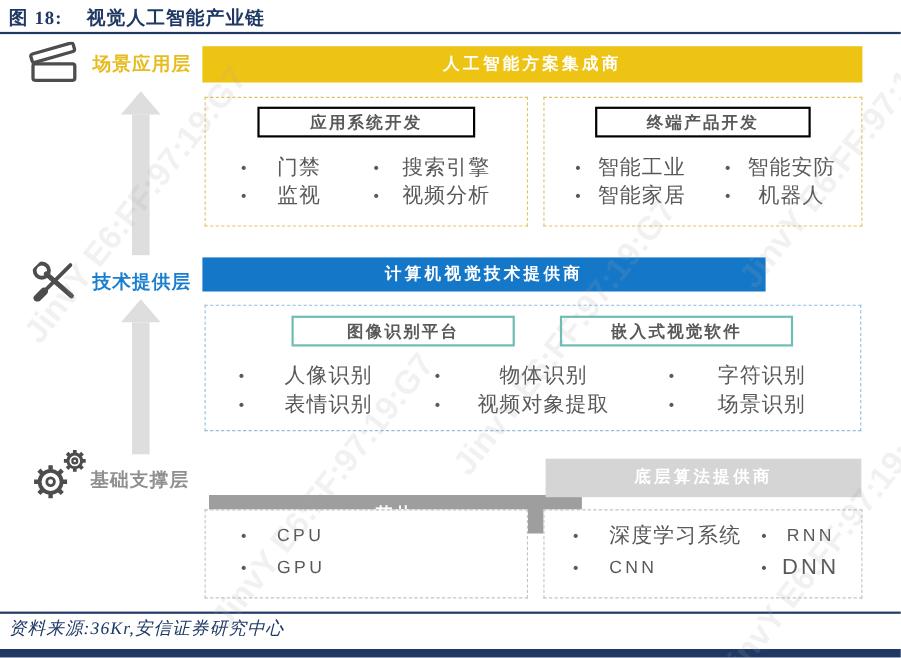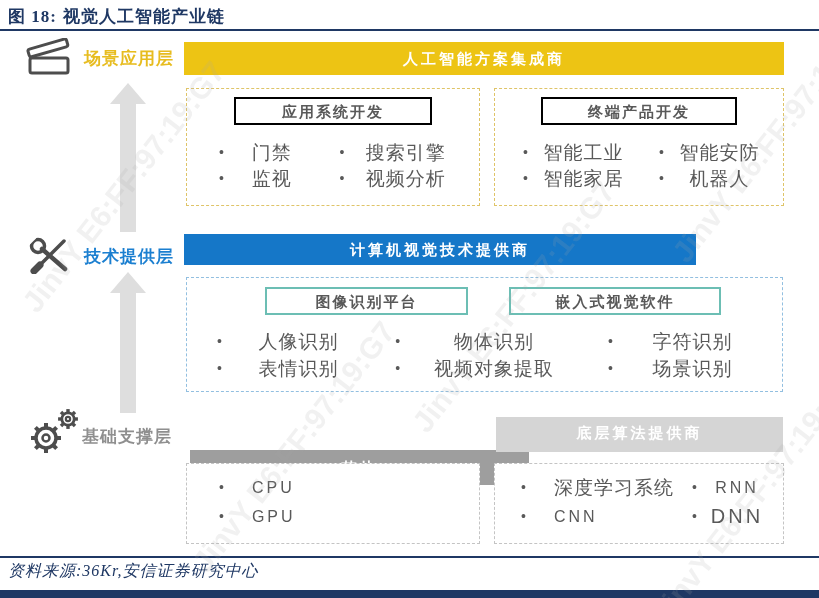--- a/index.html
+++ b/index.html
@@ -3,21 +3,21 @@
 <meta charset="utf-8">
 <style>
   html,body{margin:0;padding:0;background:#fff;}
   #page{
     position:relative;width:819px;height:598px;background:#fff;overflow:hidden;
     font-family:"Liberation Sans","DejaVu Sans",sans-serif;
   }
   
   .caption{position:absolute;left:8px;top:5px;font-family:"Liberation Serif","DejaVu Serif",serif;
     font-weight:bold;font-size:17px;color:#1F3864;letter-spacing:1px;}
-  .caption .num{margin-right:6px;}
+  .caption .num{margin-right:22px;}
   .rule{position:absolute;left:0;width:819px;background:#1F3864;}
   .rule.top{top:29px;height:2px;}
   .rule.foot{top:556px;height:2px;}
   .bottombar{position:absolute;left:0;top:590px;width:819px;height:8px;background:#1F3864;}
   
   .layer-label{position:absolute;font-weight:bold;font-size:17px;letter-spacing:1px;}
   .lab-yellow{color:#E7BC1F;}
   .lab-blue{color:#1B7FD0;}
   .lab-gray{color:#8F8F8F;}
   .icon{position:absolute;}

